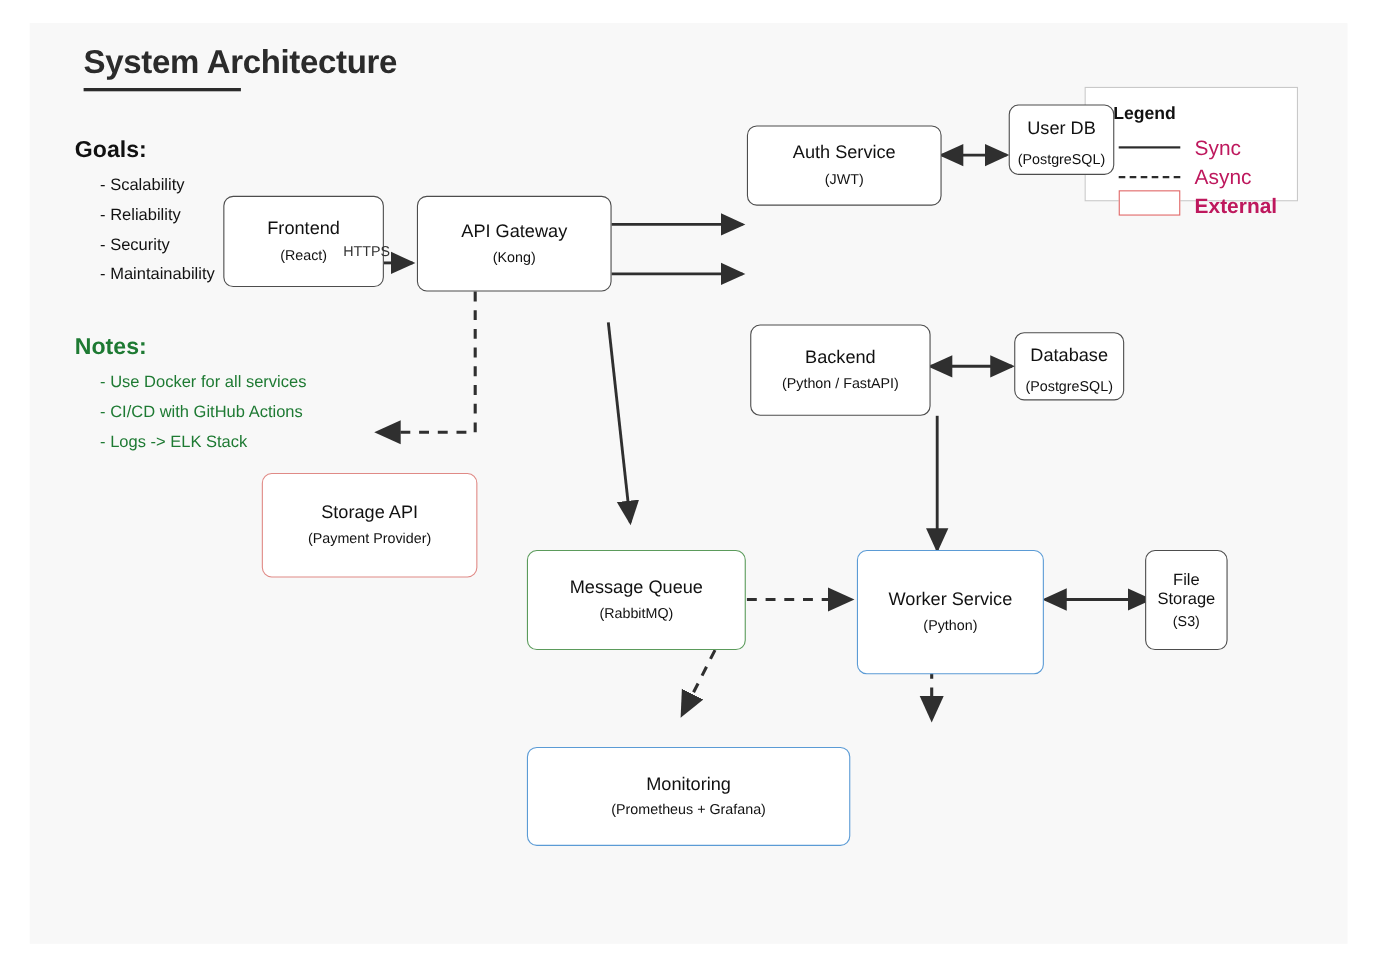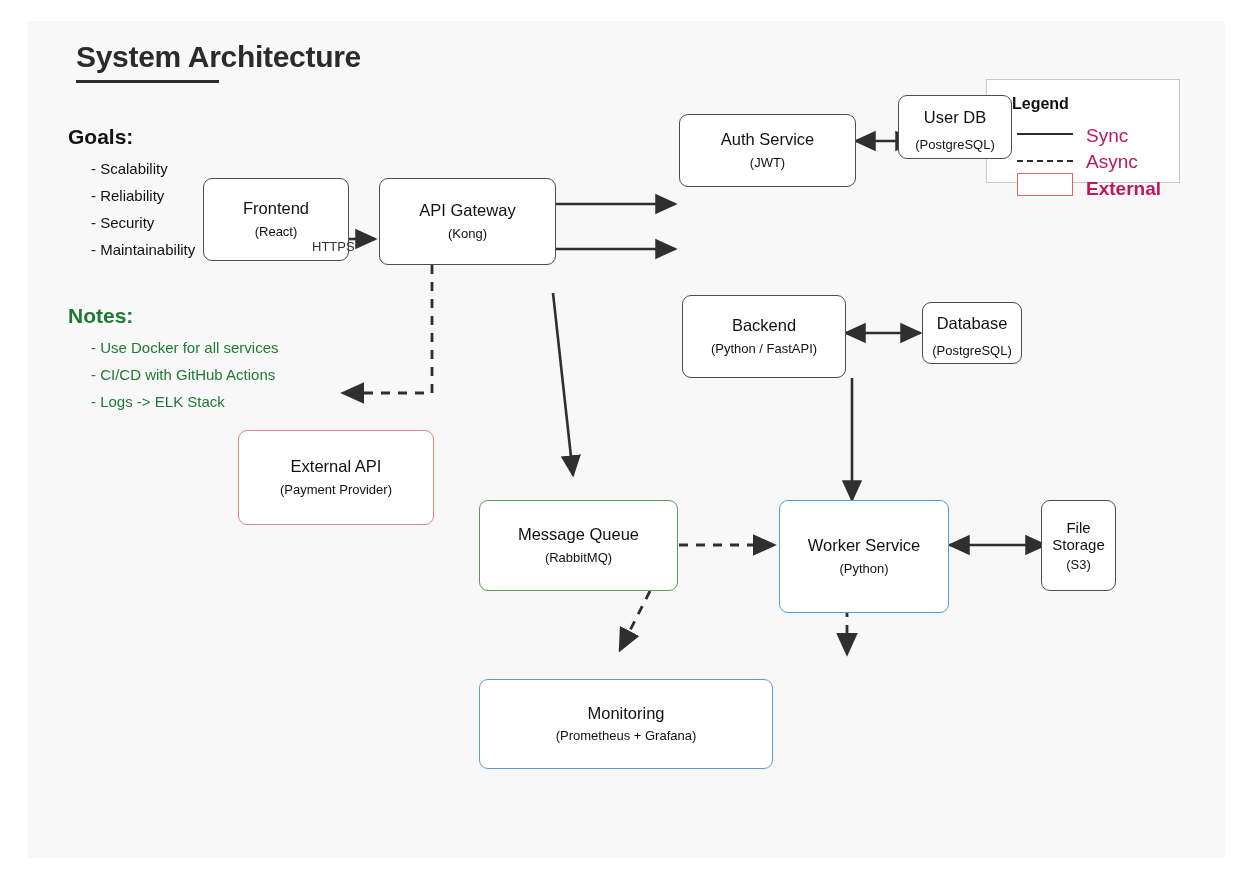--- a/index.html
+++ b/index.html
@@ -79,21 +79,20 @@
     white-space: nowrap;
   }
   .bullet.green { color: #1e7a33; }
 
   .edge-label {
     position: absolute;
     font-size: 13px;
     color: #333333;
     white-space: nowrap;
     z-index: 6;
-    margin-top: 18px;
   }
 
   #legend-box {
     position: absolute;
     box-sizing: border-box;
     background: #ffffff;
     border: 1px solid #c9c9c9;
     z-index: 2;
   }
   #legend-title {
@@ -207,37 +206,37 @@
   <div class="node" style="left:652px; top:93px; width:177px; height:73px;">
     <div class="title">Auth Service</div>
     <div class="subtitle">(JWT)</div>
   </div>
 
   <div class="node" style="left:352px; top:157px; width:177px; height:87px;">
     <div class="title">API Gateway</div>
     <div class="subtitle">(Kong)</div>
   </div>
 
-  <div class="node" style="left:871px; top:74px; width:114px; height:64px;">
+  <div class="node" style="left:890px; top:74px; width:96px; height:64px;">
     <div class="title">User DB</div>
     <div class="subtitle" style="margin-top:2px; position:relative; top:7px;">(PostgreSQL)</div>
   </div>
 
   <div class="node" style="left:655px; top:274px; width:164px; height:83px;">
     <div class="title">Backend</div>
     <div class="subtitle">(Python / FastAPI)</div>
   </div>
 
   <div class="node" style="left:895px; top:281px; width:100px; height:62px;">
     <div class="title">Database</div>
     <div class="subtitle" style="margin-top:2px; position:relative; top:7px;">(PostgreSQL)</div>
   </div>
 
   <div class="node red" style="left:211px; top:409px; width:196px; height:95px;">
-    <div class="title">External API</div>
+    <div class="title">Storage API</div>
     <div class="subtitle">(Payment Provider)</div>
   </div>
 
   <div class="node green" style="left:452px; top:479px; width:199px; height:91px;">
     <div class="title">Message Queue</div>
     <div class="subtitle">(RabbitMQ)</div>
   </div>
 
   <div class="node blue" style="left:752px; top:479px; width:170px; height:113px;">
     <div class="title">Worker Service</div>

